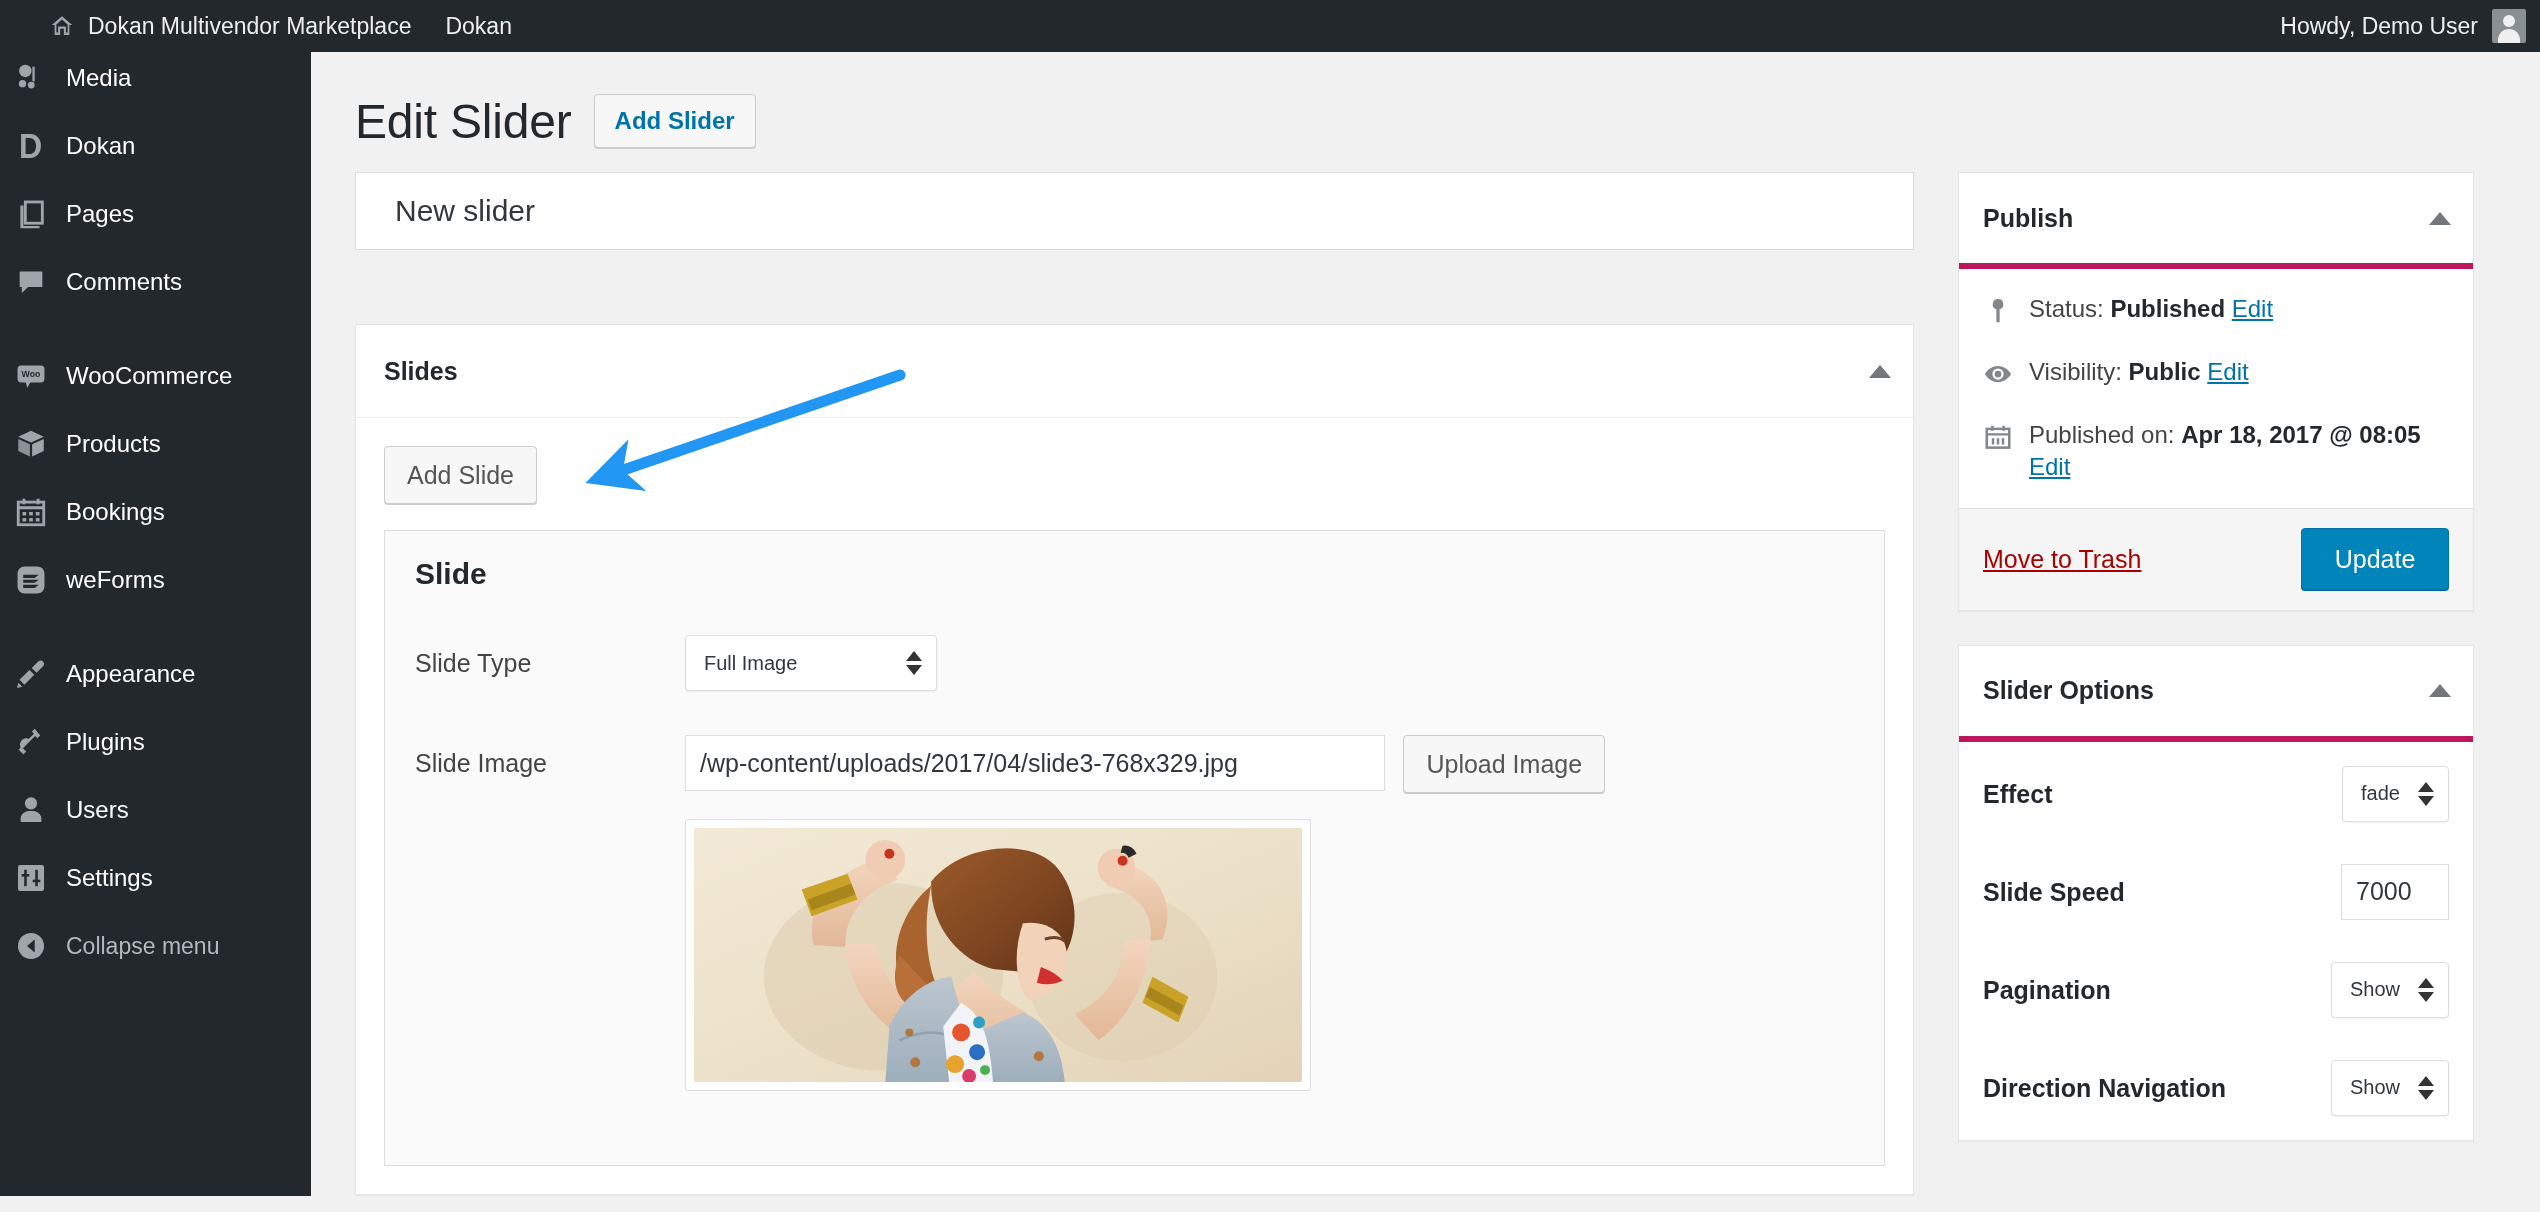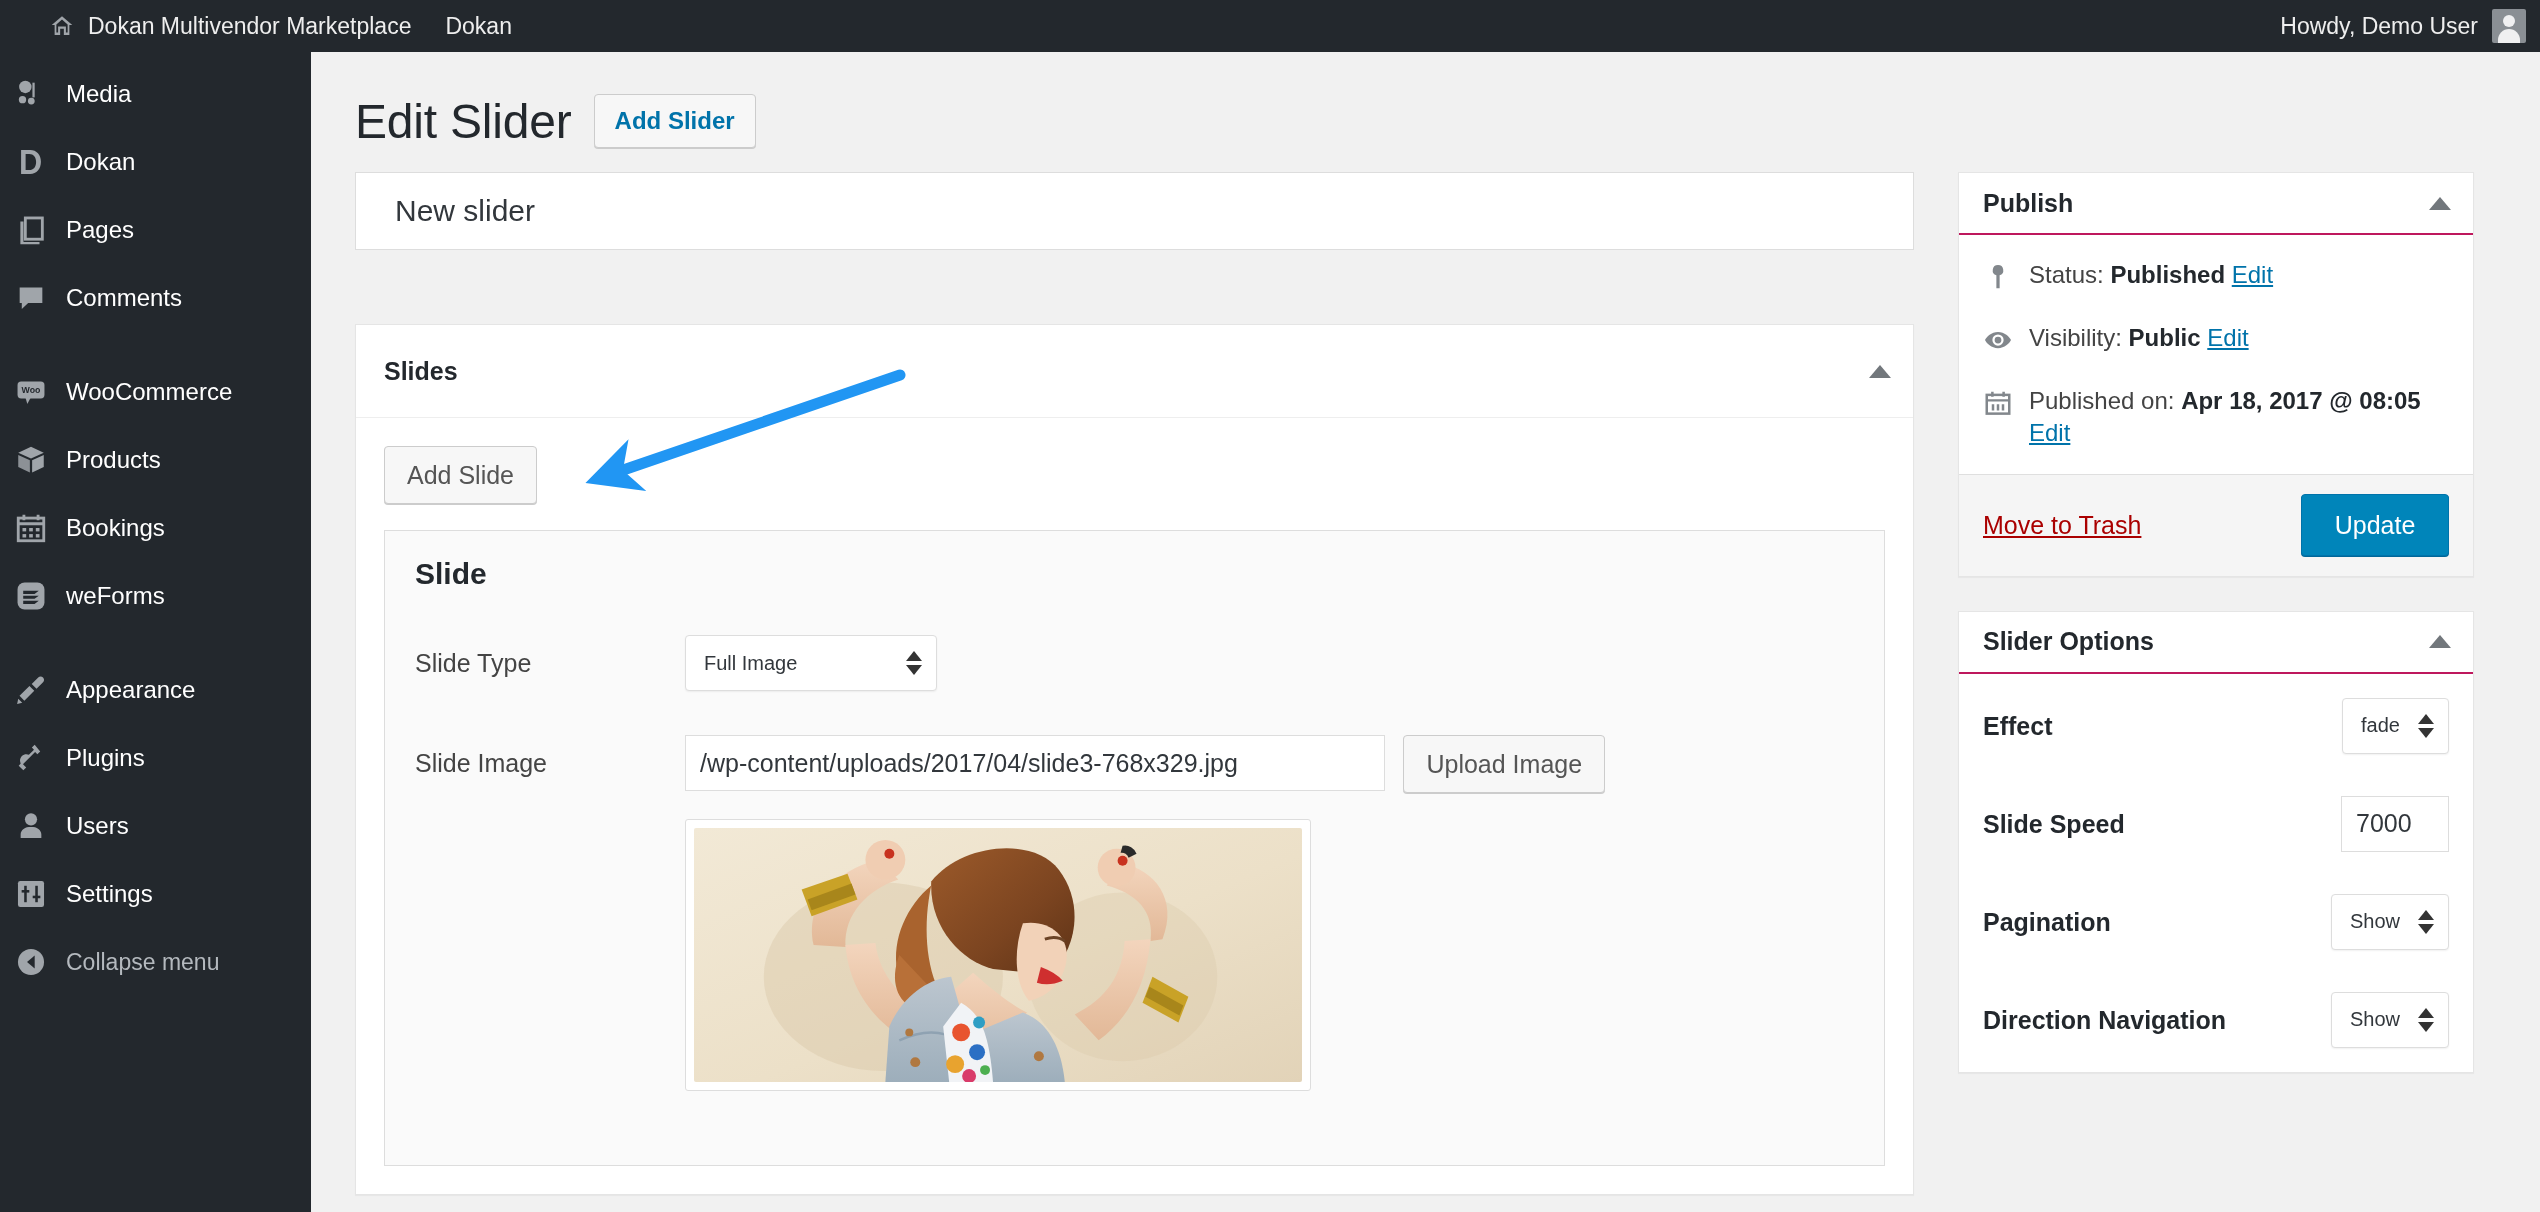--- a/index.html
+++ b/index.html
@@ -37,21 +37,21 @@
     border-radius: 50%; background: #f0f0f1; transform: translateX(-50%);
   }
   .avatar::after {
     content: ""; position: absolute; left: 50%; top: 20px; width: 22px; height: 18px;
     border-radius: 11px 11px 0 0; background: #f0f0f1; transform: translateX(-50%);
   }
   .ab-icon { width: 26px; height: 26px; display: block; flex: none; }
 
   
   .sidebar {
-    position: absolute; top: 52px; left: 0; width: 311px; height: 1160px;
+    position: absolute; top: 36px; left: 0; width: 311px; height: 1160px;
     background: #23282d;
     padding-top: 8px;
   }
   .menu-item {
     display: flex; align-items: center; height: 68px;
     padding-left: 14px; gap: 18px; color: #ffffff;
     font-size: 24px; white-space: nowrap;
   }
   .menu-item .mi-icon { width: 34px; height: 34px; flex: none; display: block; }
   .menu-item.collapse { color: #b4b9be; font-size: 23px; }
@@ -158,22 +158,22 @@
   }
 
   
   .panel {
     background: #ffffff; border: 1px solid #e5e5e5;
     box-shadow: 0 1px 1px rgba(0,0,0,0.04);
     margin-bottom: 34px;
   }
   .panel-head {
     display: flex; align-items: center;
-    height: 62px; padding: 0 22px 0 24px;
-    border-bottom: 2px solid #be185d;
+    height: 96px; padding: 0 22px 0 24px;
+    border-bottom: 6px solid #be185d;
   }
   .panel-title { font-size: 25px; font-weight: bold; color: #23282d; }
   .panel-body { padding: 24px; }
 
   .pub-row { display: flex; align-items: flex-start; gap: 16px; margin-bottom: 30px; font-size: 24px; color: #444444; line-height: 1.35; }
   .pub-row:last-child { margin-bottom: 0; }
   .pub-icon { width: 30px; height: 30px; flex: none; margin-top: 3px; }
   .pub-text b { color: #23282d; }
   .link { color: #0073aa; text-decoration: underline; }
   .link-del { color: #a00; text-decoration: underline; }

